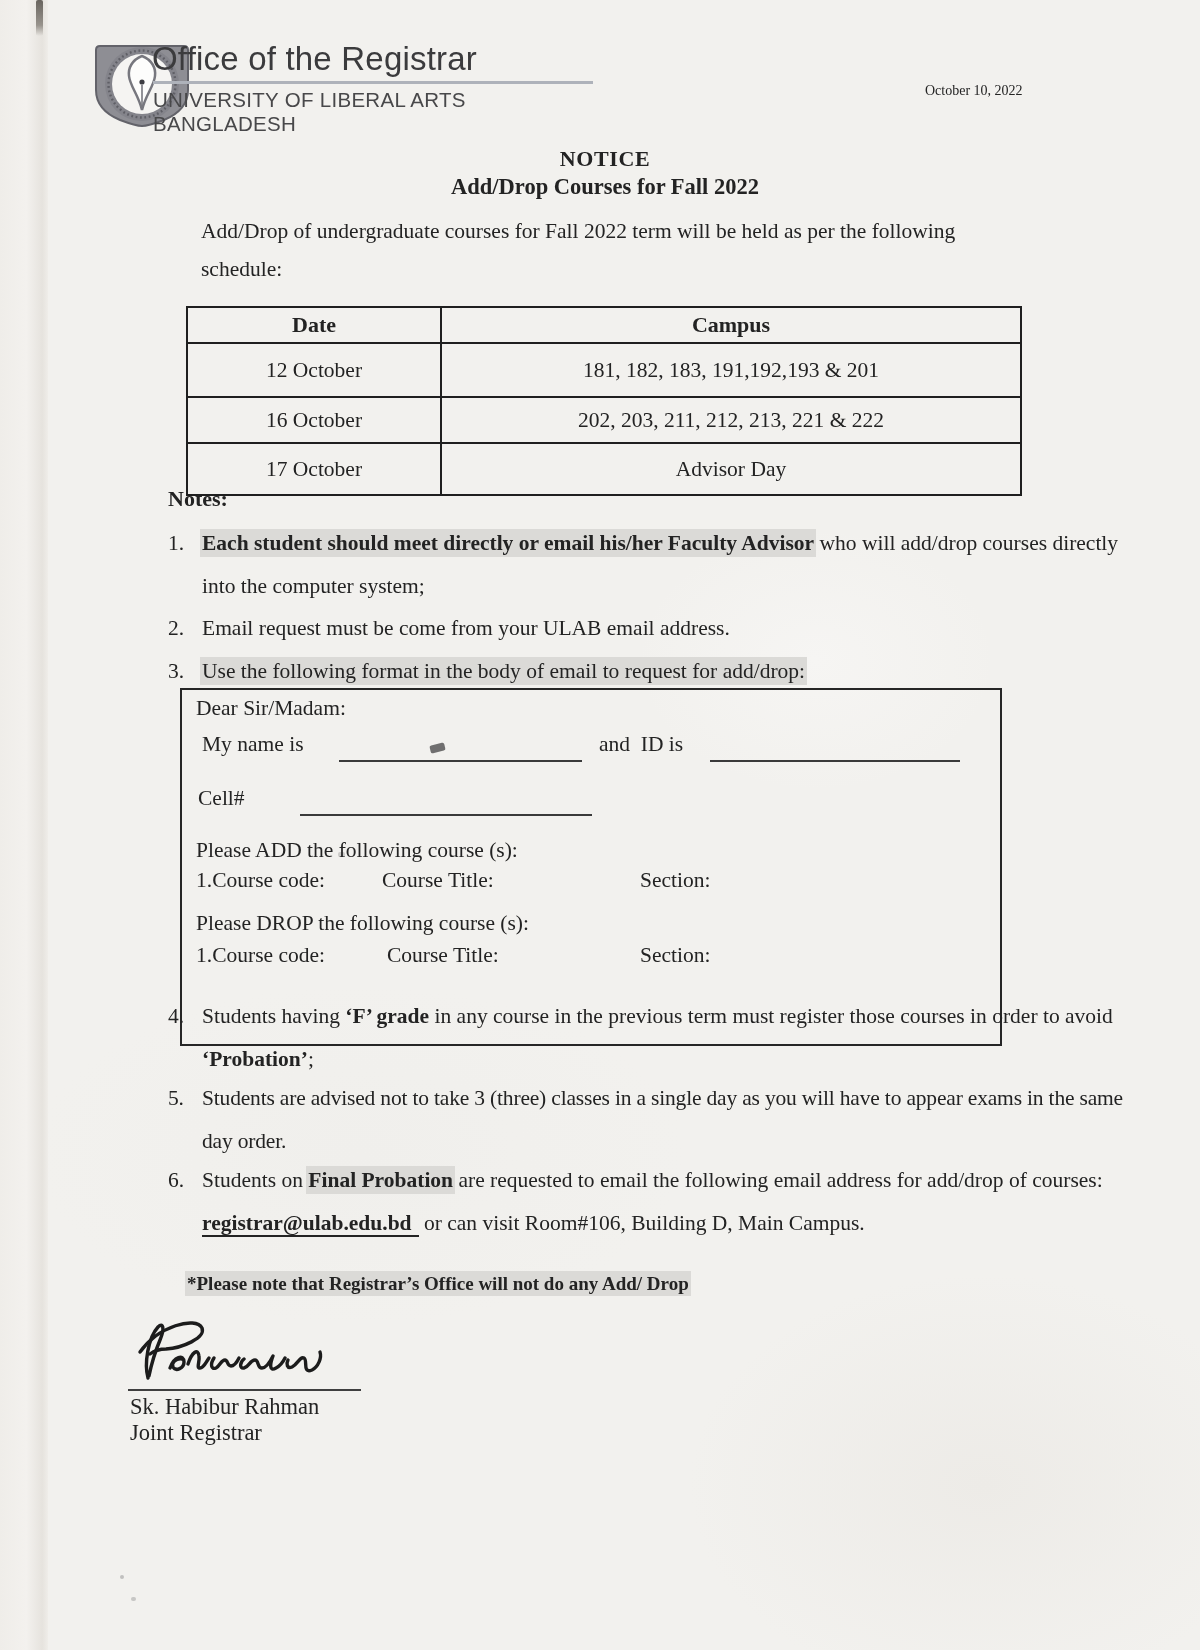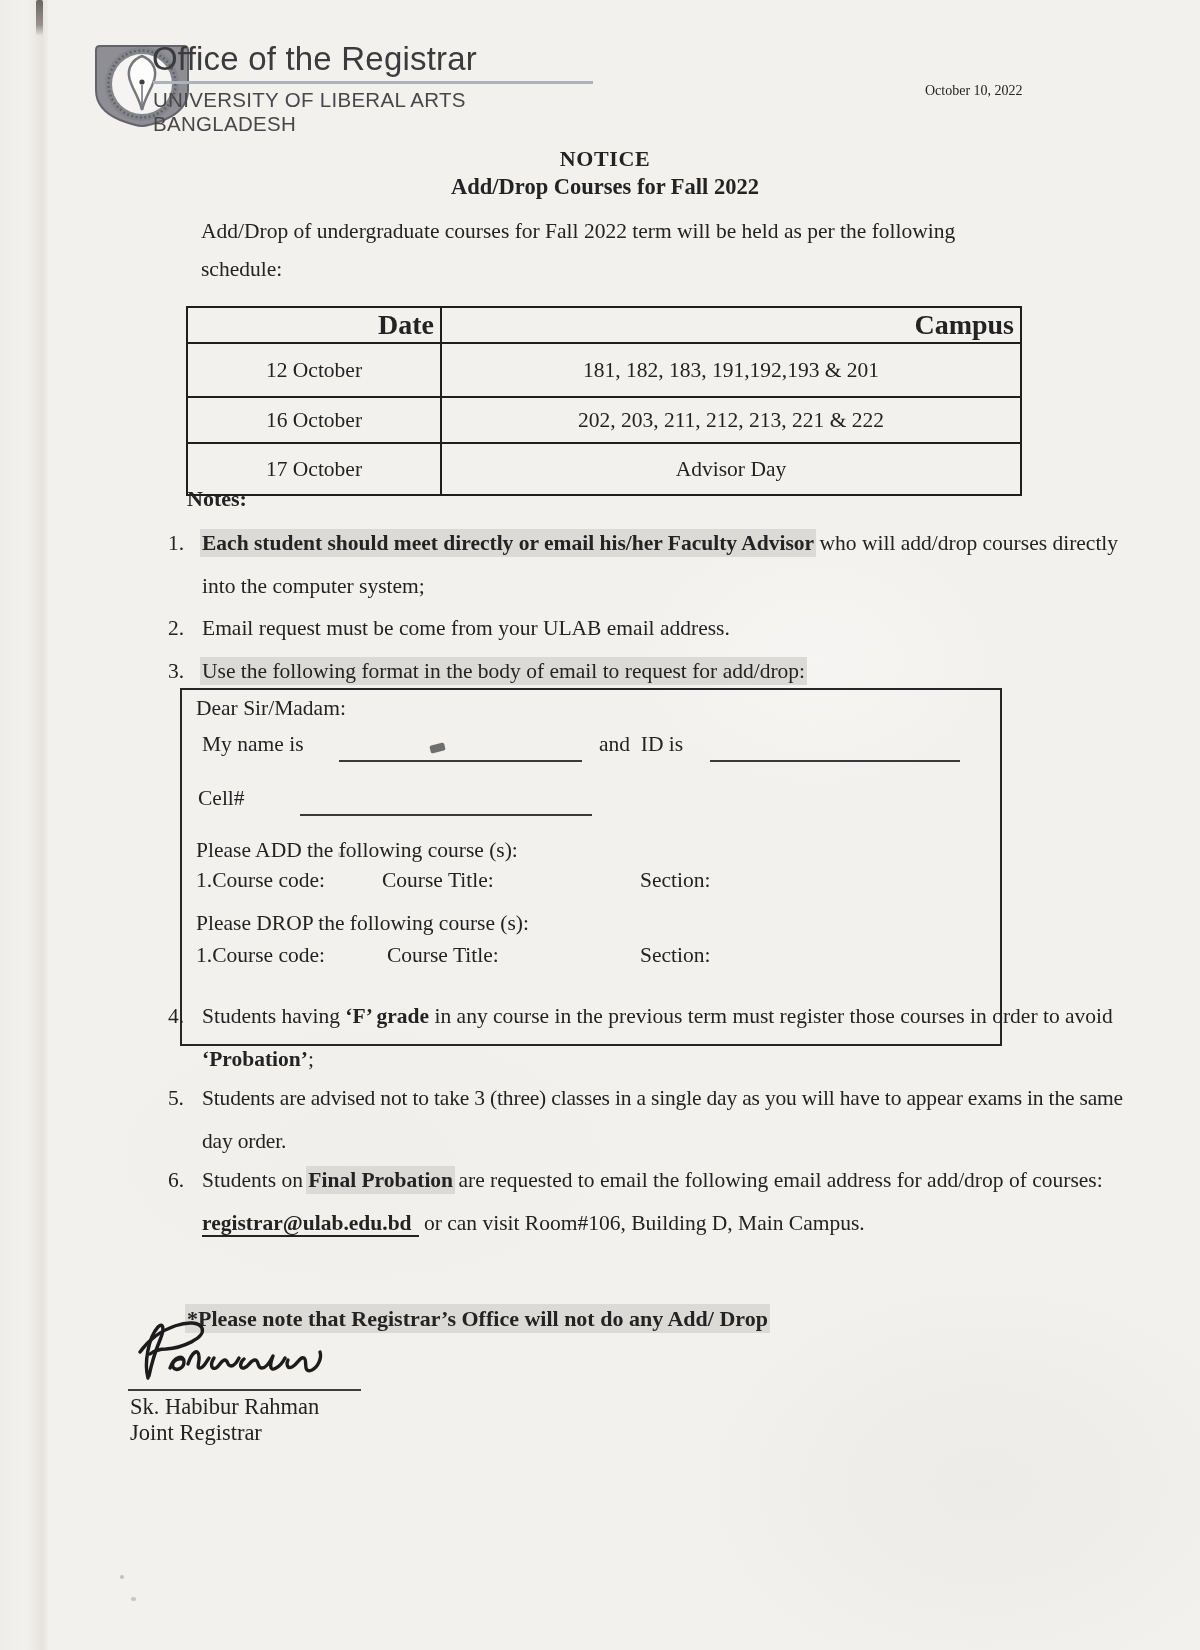--- a/index.html
+++ b/index.html
@@ -33,41 +33,41 @@
 
   
   .title1 { left:0; top:146px; width:1210px; text-align:center; font-weight:bold; font-size:22px; letter-spacing:.6px; }
   .title2 { left:0; top:174px; width:1210px; text-align:center; font-weight:bold; font-size:22.5px; }
   .intro { left:201px; top:212px; width:805px; font-size:21.5px; line-height:38px; }
 
   
   table.sched { left:186px; top:306px; width:836px; position:absolute;
     border-collapse:collapse; font-size:21.5px; color:#232323; }
   table.sched th, table.sched td { border:2px solid #1f1f1f; text-align:center; vertical-align:middle; padding:0 6px; }
-  table.sched th { font-weight:bold; font-size:28px; height:36px;text-align:right; }
+  table.sched th { font-weight:bold; font-size:22px; height:36px; }
   .col-date { width:254px; }
   .r1 { height:54px; } .r2 { height:46px; } .r3 { height:52px; }
 
   
-  .notes-heading { left:168px; top:486px; font-weight:bold; font-size:22px;margin-left:19px; }
+  .notes-heading { left:168px; top:486px; font-weight:bold; font-size:22px; }
   .note { position:absolute; left:168px; width:960px; font-size:21.5px; line-height:43px; padding-left:34px; }
   .note .num { position:absolute; left:0; top:0; }
   .n1 { top:522px; } .n2 { top:607px; } .n3 { top:650px; }
   .n4 { top:995px; } .n5 { top:1077px; letter-spacing:-0.18px; } .n6 { top:1159px; }
   .hl { background:#dbdad7; box-shadow:0 0 0 2px #dbdad7; }
   .bold { font-weight:bold; }
   .email-link { font-weight:bold; border-bottom:2px solid #232323; padding-right:7px; }
 
   
   .fmt-box { left:180px; top:688px; width:822px; height:358px; border:2px solid #262626; font-size:21.5px; }
   .fmt-box .abs { position:absolute; }
   .wline { border-bottom:2px solid #3a3a3a; }
 
   
-  .warning { left:187px; top:1306px; font-size:22px; font-weight:bold; }
+  .warning { left:187px; top:1273px; font-size:19px; font-weight:bold; }
   .sig-svg { left:118px; top:1318px; }
   .sig-line { left:128px; top:1389px; width:233px; height:2px; background:#3f3f3f; }
   .sig-name { left:130px; top:1394px; font-size:22.5px; }
   .sig-title { left:130px; top:1420px; font-size:22.5px; }
 </style>
 </head>
 <body>
 
 <div class="page">
 

